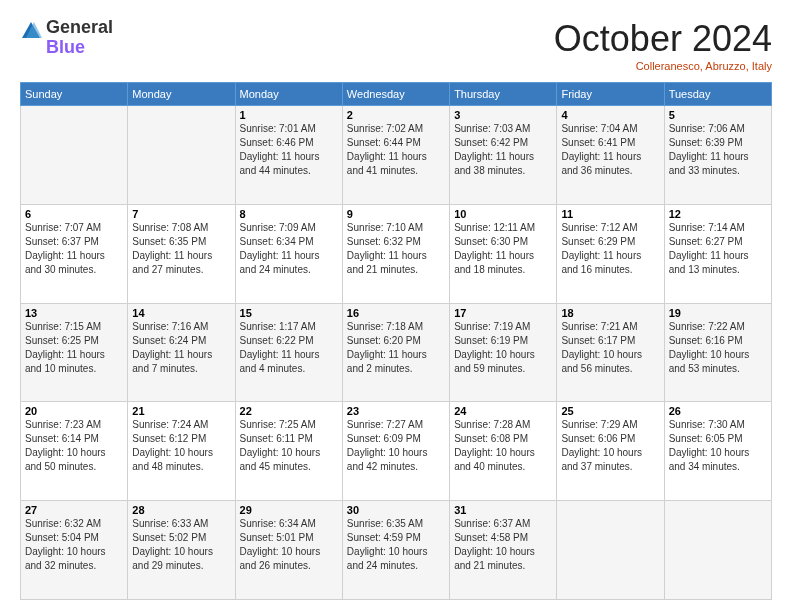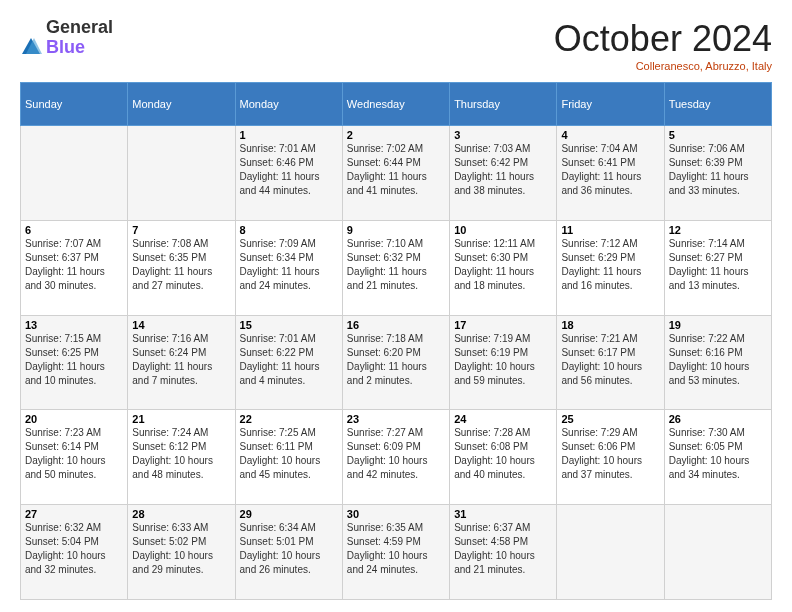--- a/index.html
+++ b/index.html
@@ -18,21 +18,21 @@
       flex-direction: column;
     }
     .header {
       display: flex;
       justify-content: space-between;
       align-items: flex-start;
       margin-bottom: 10px;
     }
     .logo {
       display: flex;
-      align-items: flex-end;
+      align-items: flex-start;
     }
     .logo-text {
       display: flex;
       flex-direction: column;
       font-size: 18px;
       font-weight: bold;
       line-height: 1.1;
     }
     .logo-general { color: #333; }
     .logo-blue { color: #8b5cf6; }
@@ -57,21 +57,21 @@
     }
     .calendar {
       flex: 1;
       border-collapse: collapse;
       width: 100%;
       font-size: 10px;
     }
     .calendar th {
       background-color: #3a7abf;
       color: #fff;
-      padding: 15px 4px;
+      padding: 5px 4px;
       text-align: left;
       font-size: 11px;
       font-weight: normal;
       border: 1px solid #5a9ad5;
     }
     .calendar td {
       vertical-align: top;
       border: 1px solid #d0d0d0;
       padding: 3px 4px;
       width: calc(100%/7);
@@ -219,21 +219,21 @@
 Daylight: 11 hours and 10 minutes.</div>
           </td>
           <td>
             <span class="day-num">14</span>
             <div class="day-info">Sunrise: 7:16 AM
 Sunset: 6:24 PM
 Daylight: 11 hours and 7 minutes.</div>
           </td>
           <td>
             <span class="day-num">15</span>
-            <div class="day-info">Sunrise: 7:01 AM
+            <div class="day-info">Sunrise: 1:17 AM
 Sunset: 6:22 PM
 Daylight: 11 hours and 4 minutes.</div>
           </td>
           <td>
             <span class="day-num">16</span>
             <div class="day-info">Sunrise: 7:18 AM
 Sunset: 6:20 PM
 Daylight: 11 hours and 2 minutes.</div>
           </td>
           <td>

